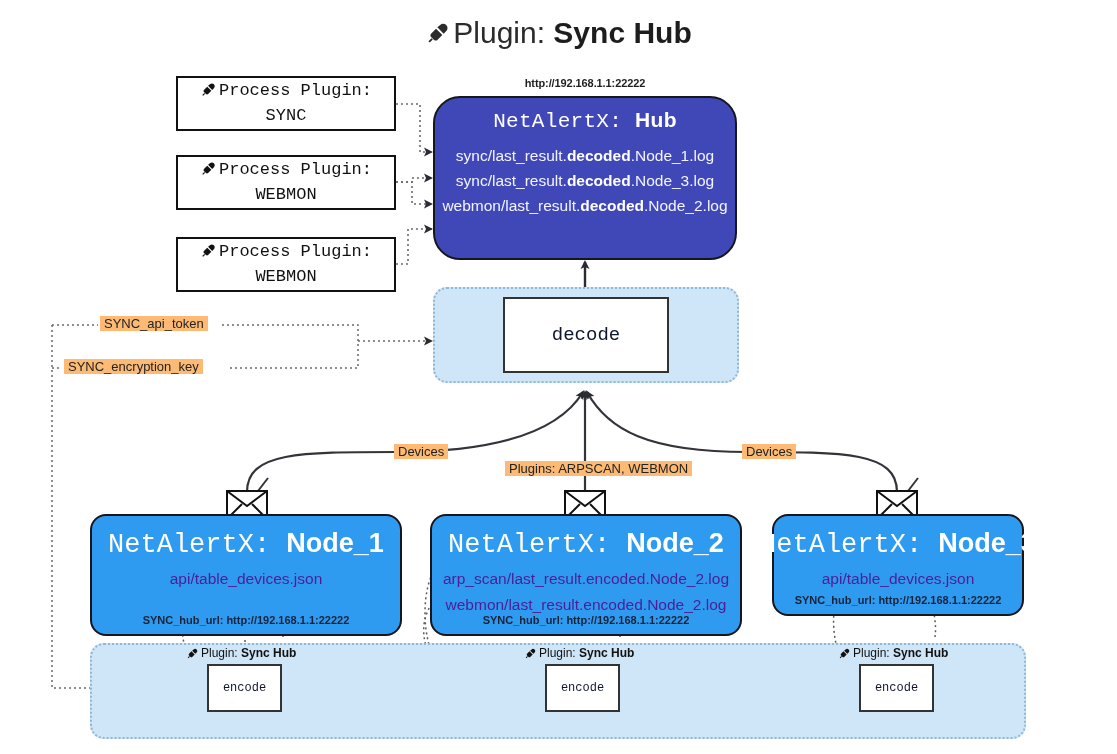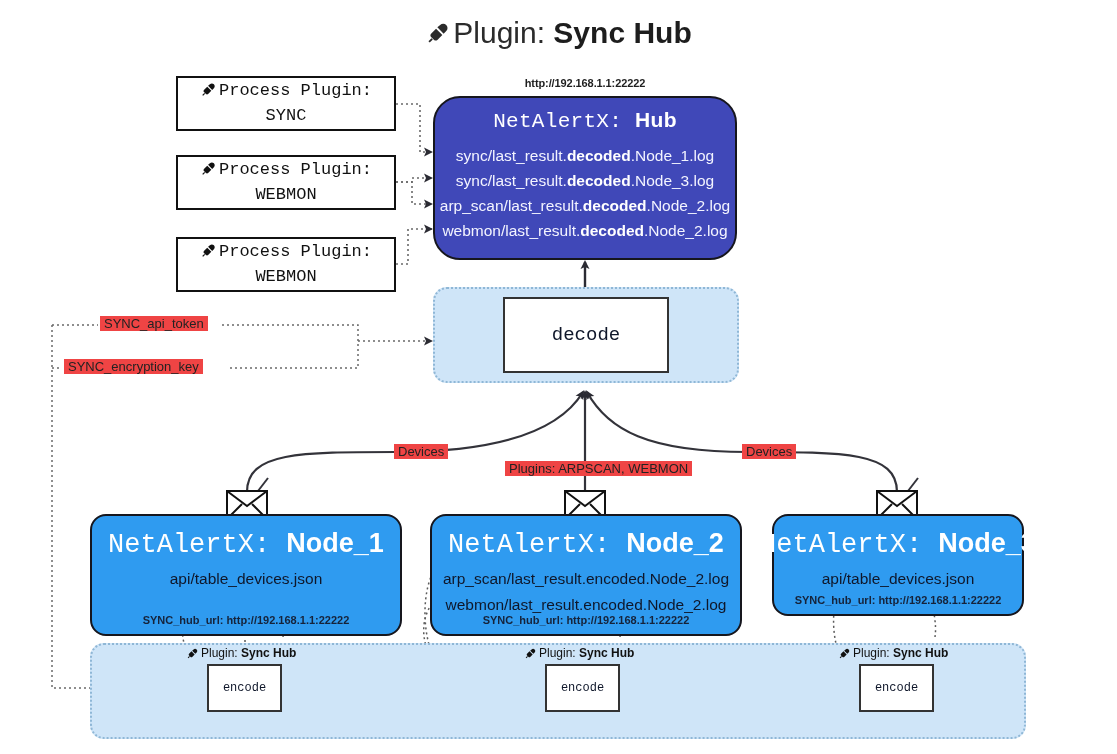--- a/index.html
+++ b/index.html
@@ -117,21 +117,21 @@
     font-family:"Liberation Mono","DejaVu Sans Mono",monospace;
     font-size:27px;
     white-space:nowrap;
     margin-bottom:6px;
   }
   .nodebox .title b{font-family:"Liberation Sans",sans-serif;font-weight:bold;}
   .nodebox .res{
     font-size:15.5px;
     line-height:1.70;
     white-space:nowrap;
-    color:#0f172a;
+    color:#4c1d95;
   }
   .nodebox .hubcfg{
     font-size:11px;
     font-weight:bold;
     color:#16233a;
     white-space:nowrap;
     position:absolute;
     bottom:8px;
     left:0;right:0;
     text-align:center;
@@ -159,21 +159,21 @@
     color:#2b2b2b;
     white-space:nowrap;
   }
   .pagetitle b{font-weight:bold;color:#1d1d1d;}
 
   
   .elabel{
     position:absolute;
     font-size:13px;
     color:#222;
-    background:#ef4444;
+    background:#fdba74;
     padding:0 4px;
     white-space:nowrap;
   }
 </style>
 </head>
 <body>
 
 <div id="stage">
 
   <svg id="edges" viewBox="0 0 1117 754" xmlns="http://www.w3.org/2000/svg">
@@ -297,23 +297,20 @@
     <div class="title">
       <span>NetAlertX: </span><b>Hub</b>
     </div>
     <div class="logline">
       <span>sync/last_result.</span><b>decoded</b><span>.Node_1.log</span>
     </div>
     <div class="logline">
       <span>sync/last_result.</span><b>decoded</b><span>.Node_3.log</span>
     </div>
     <div class="logline">
-      <span>arp_scan/last_result.</span><b>decoded</b><span>.Node_2.log</span>
-    </div>
-    <div class="logline">
       <span>webmon/last_result.</span><b>decoded</b><span>.Node_2.log</span>
     </div>
   </div>
 
   <div class="lightpanel" style="left:433px;top:287px;width:306px;height:96px;"></div>
   <div class="whitebox decode" style="left:503px;top:297px;width:166px;height:76px;">decode</div>
 
   <div class="elabel" style="left:100px;top:316px;">SYNC_api_token</div>
   <div class="elabel" style="left:64px;top:359px;">SYNC_encryption_key</div>
 

